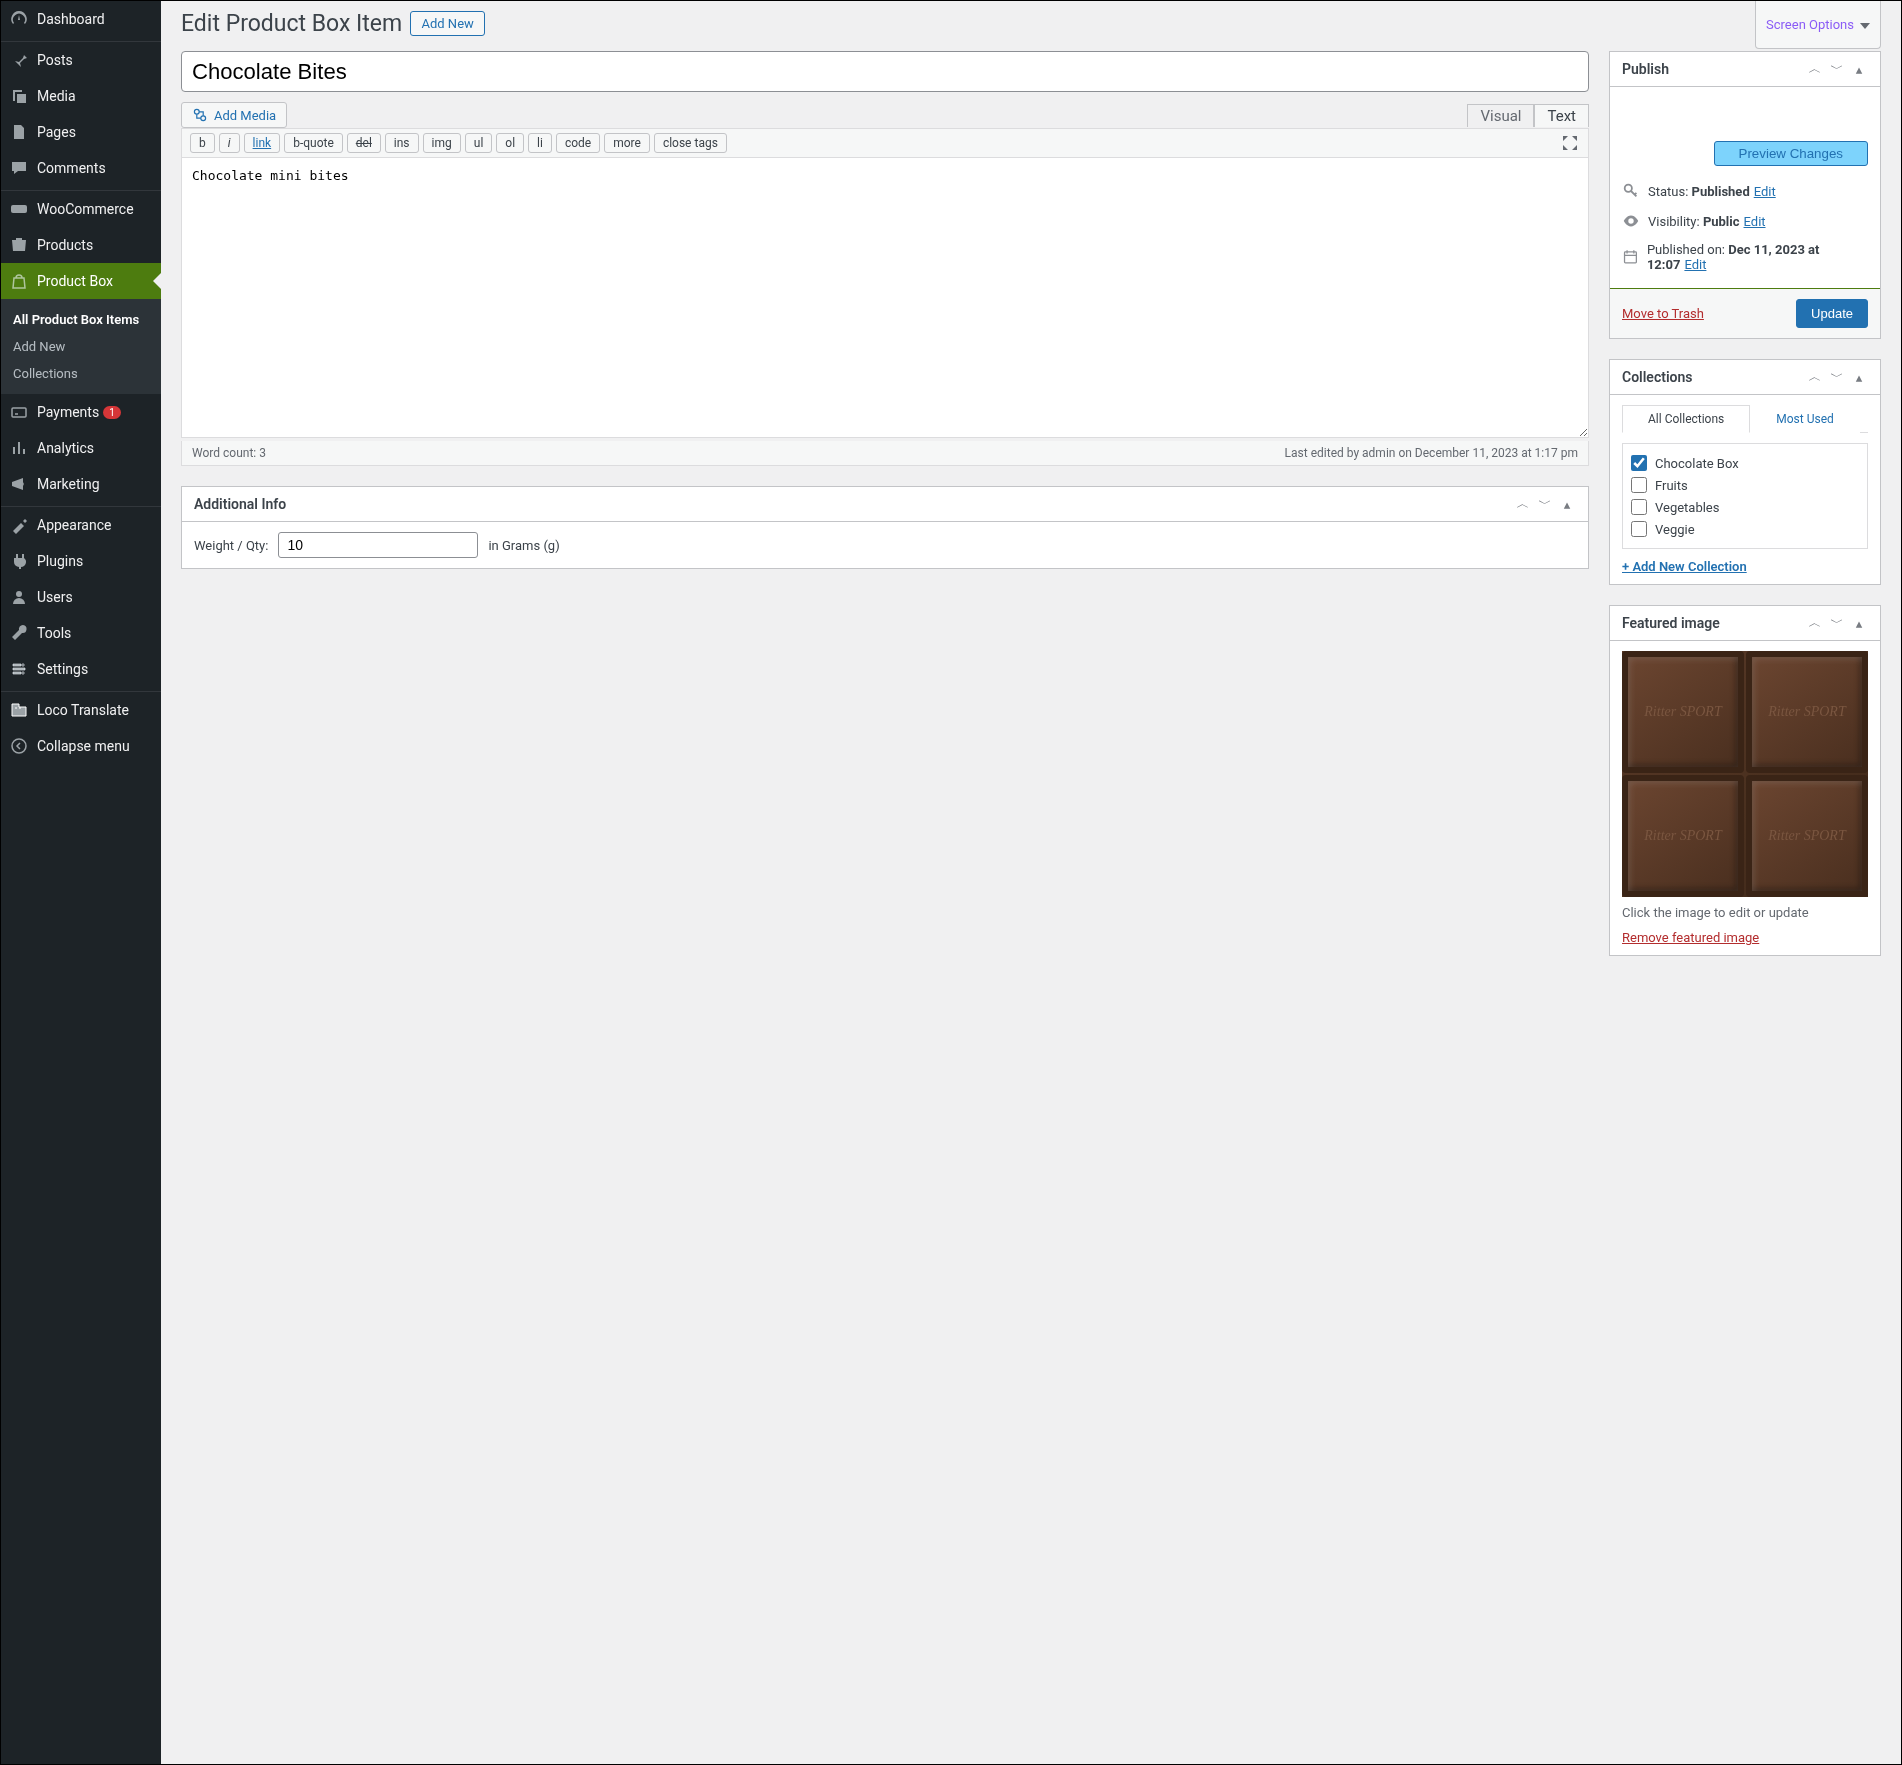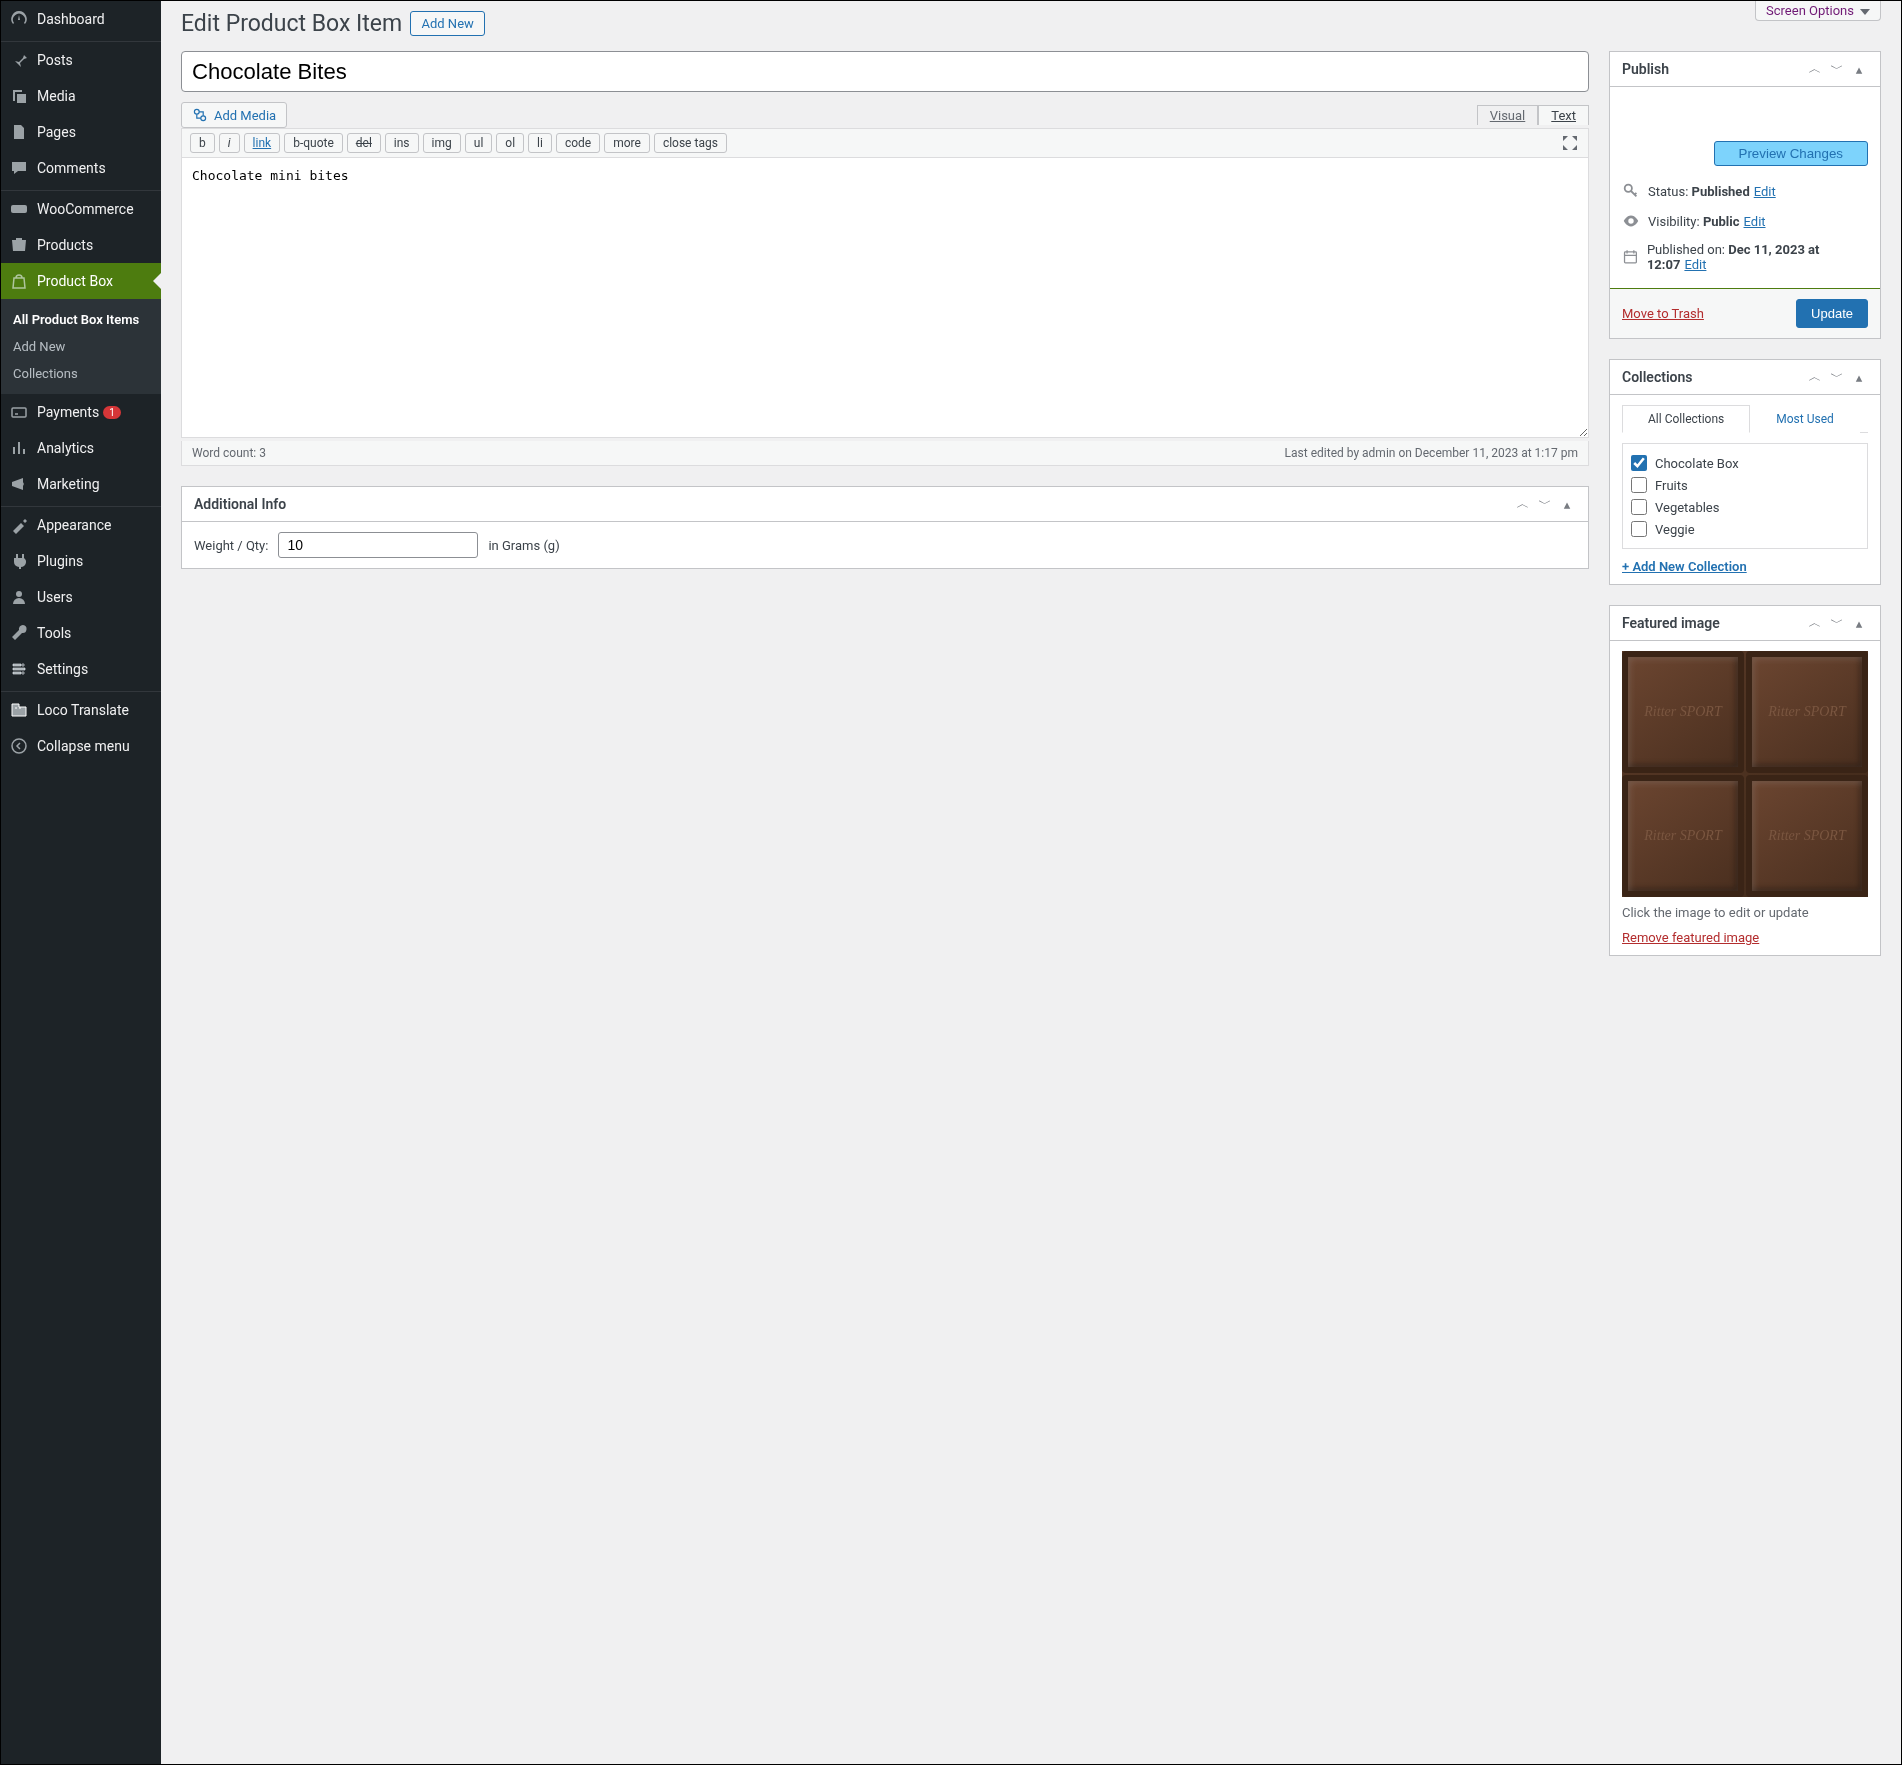--- a/index.html
+++ b/index.html
@@ -13,40 +13,40 @@
 .menu-item.current { background: #4d7c0f; color: #fff; position: relative; }
 .menu-item.current::after { content: ""; position: absolute; right: 0; top: 50%; margin-top: -8px; border: 8px solid transparent; border-right-color: #f0f0f1; }
 .submenu { background: #2c3338; padding: 7px 0; }
 .submenu-item { padding: 6px 12px; color: rgba(240,246,252,.7); font-size: 13px; cursor: pointer; }
 .submenu-item.current { color: #fff; font-weight: 600; }
 .menu-separator { height: 5px; border-bottom: 1px solid #32373c; margin: 0; }
 .badge { background: #d63638; color: #fff; border-radius: 9px; font-size: 10px; padding: 1px 6px; margin-left: 4px; }
 
 
 .main { flex: 1; padding: 0 20px 20px 20px; position: relative; }
-.screen-options { position: absolute; top: 0; right: 20px; background: #f6f7f7; border: 1px solid #c3c4c7; border-top: none; border-radius: 0 0 4px 4px; padding: 2px 10px; font-size: 13px; color: #701a75; cursor: pointer; }
+.screen-options { position: absolute; top: 0; right: 20px; background: #f6f7f7; border: 1px solid #c3c4c7; border-top: none; border-radius: 0 0 4px 4px; padding: 16px 10px; font-size: 13px; color: #8b5cf6; cursor: pointer; }
 .screen-options::after { content: ""; display: inline-block; width: 0; height: 0; border-left: 5px solid transparent; border-right: 5px solid transparent; border-top: 6px solid #646970; margin-left: 6px; vertical-align: middle; }
 
 h1.page-title { font-size: 23px; font-weight: 400; padding: 9px 0 4px 0; display: inline-block; margin-right: 5px; }
 .page-title-action { display: inline-block; border: 1px solid #2271b1; color: #2271b1; background: #f6f7f7; padding: 4px 10px; border-radius: 3px; font-size: 13px; cursor: pointer; vertical-align: 3px; }
 
 .columns { display: flex; gap: 20px; margin-top: 10px; }
 .col-main { flex: 1; min-width: 0; }
 .col-side { width: 272px; flex-shrink: 0; }
 
 .title-input { width: 100%; padding: 3px 10px; font-size: 1.7em; line-height: 1.5; border: 1px solid #8c8f94; border-radius: 4px; background: #fff; }
 .permalink-row { padding: 10px; color: #646970; font-size: 13px; }
 .permalink-row a { color: #2271b1; text-decoration: underline; }
 .permalink-row strong { font-weight: 600; color: #1d2327; }
 .small-btn { display: inline-block; margin-left: 5px; border: 1px solid #c3c4c7; background: #f6f7f7; padding: 1px 8px; border-radius: 3px; font-size: 12px; color: #2271b1; cursor: pointer; }
 
 .editor-toolbar { display: flex; align-items: center; gap: 6px; margin-top: 10px; }
 .add-media { border: 1px solid #c3c4c7; border-radius: 3px; padding: 4px 10px; background: #f6f7f7; color: #2271b1; display: inline-flex; gap: 6px; align-items: center; cursor: pointer; }
 .tabs-right { margin-left: auto; display: flex; }
-.ed-tab { border: 1px solid #c3c4c7; border-bottom: none; padding: 2px 12px; background: #f0f0f1; color: #646970; cursor: pointer; font-size: 13px; text-decoration: underline; }
+.ed-tab { border: 1px solid #c3c4c7; border-bottom: none; padding: 2px 12px; background: #f0f0f1; color: #646970; cursor: pointer; font-size: 15px; }
 .ed-tab.active { background: #f6f7f7; color: #3c434a; }
 .quicktags { border: 1px solid #dcdcde; background: #f6f7f7; padding: 4px 8px; display: flex; gap: 4px; align-items: center; }
 .qt-btn { border: 1px solid #c3c4c7; background: #f6f7f7; padding: 2px 8px; border-radius: 3px; font-size: 12px; cursor: pointer; color: #3c434a; }
 .qt-btn.link { color: #2271b1; text-decoration: underline; }
 .qt-btn.del { text-decoration: line-through; }
 .qt-btn.i { font-style: italic; }
 .fullscreen { margin-left: auto; width: 20px; height: 20px; cursor: pointer; color: #646970; }
 .editor-area { width: 100%; height: 280px; border: 1px solid #dcdcde; border-top: none; padding: 10px; font-family: Consolas, Monaco, monospace; font-size: 13px; resize: vertical; background: #fff; }
 .editor-status { border: 1px solid #dcdcde; border-top: none; background: #f6f7f7; padding: 5px 10px; display: flex; justify-content: space-between; font-size: 12px; color: #646970; }
 

